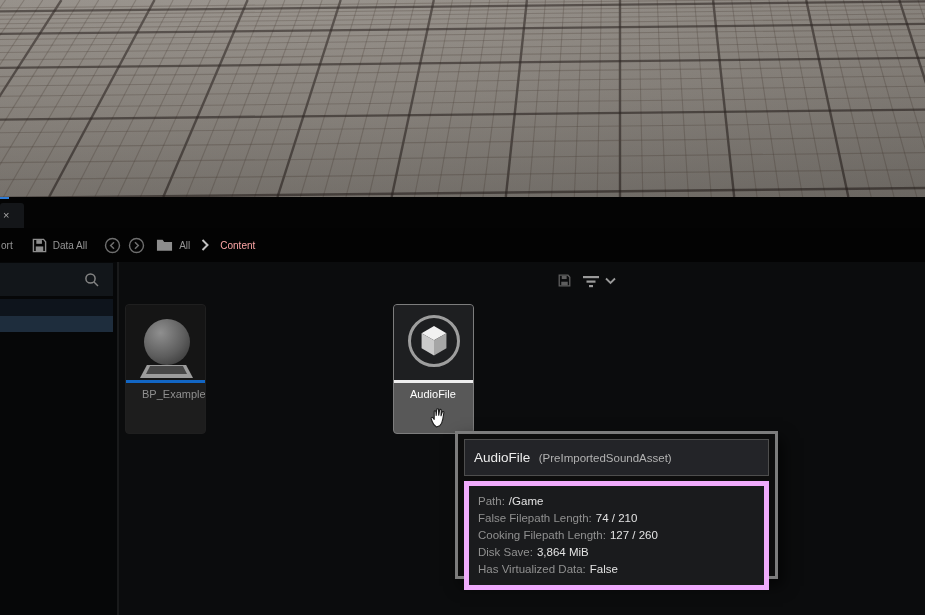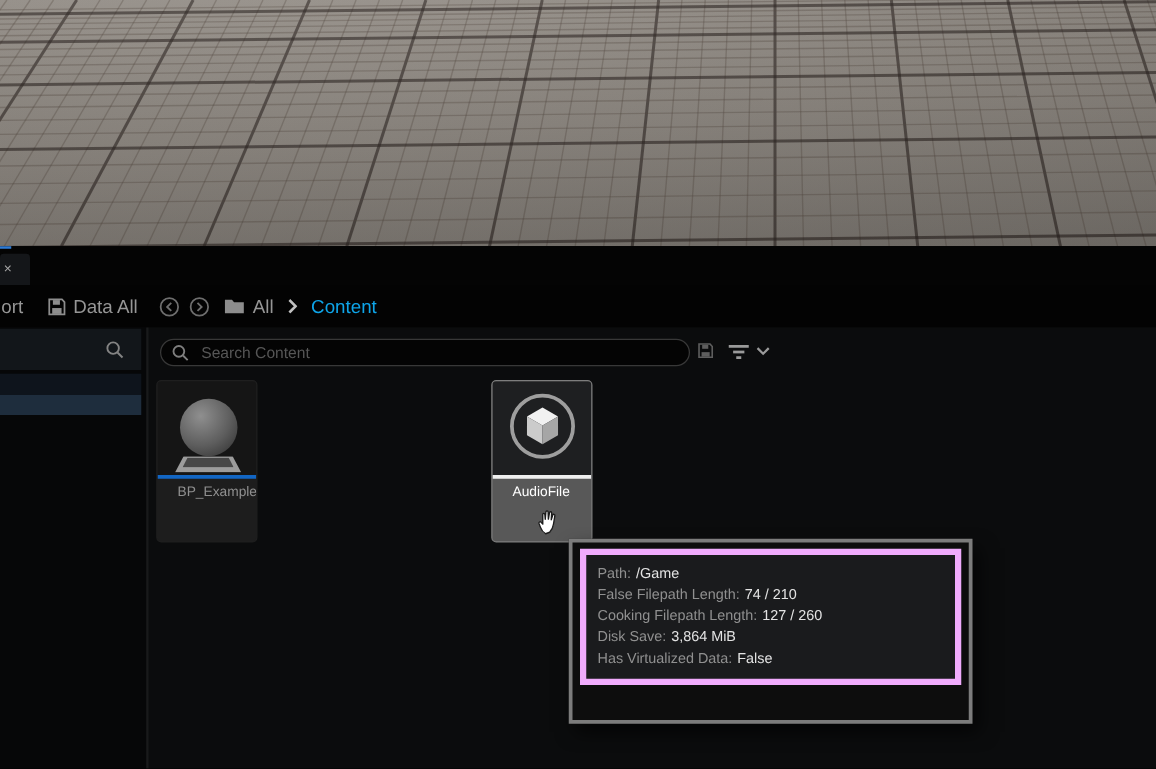--- a/index.html
+++ b/index.html
@@ -14,24 +14,24 @@
   #vp-grid{position:absolute;left:0;top:0;}
 
   
   #cb-window{position:absolute;left:0;top:197px;width:925px;height:418px;background:#030303;}
   .tabstrip{position:absolute;left:0;top:0;width:925px;height:31px;background:#040404;}
   .tab-accent{position:absolute;left:0;top:0;width:9px;height:2px;background:#2f7cd6;}
   .doc-tab{position:absolute;left:0;top:6px;width:24px;height:25px;background:#141619;
            border-radius:3px 3px 0 0;color:#a8a8a8;font-size:11px;line-height:24px;text-align:left;
            padding-left:3px;box-sizing:border-box;}
   .toolbar{position:absolute;left:0;top:31px;width:925px;height:34px;background:#030303;
-           display:flex;align-items:center;color:#969696;font-size:15px;}
+           display:flex;align-items:center;color:#969696;font-size:10px;}
   .tb-item{display:flex;align-items:center;gap:6px;white-space:nowrap;}
   .tb-text{color:#969696;}
-  .crumb-text{color:#0ea5e9;text-align:center;}
+  .crumb-text{color:#fca5a5;text-align:center;}
 
   
   .cb-body{position:absolute;left:0;top:65px;width:925px;height:353px;background:#0b0c0d;}
   .left-panel{position:absolute;left:0;top:0;width:117px;height:353px;background:#060708;}
   .panel-search{position:absolute;left:0;top:1px;width:113px;height:33px;background:#12161a;
                 display:flex;align-items:center;justify-content:flex-end;padding-right:13px;box-sizing:border-box;}
   .tree-row1{position:absolute;left:0;top:37px;width:113px;height:17px;background:#0e141c;}
   .tree-row2{position:absolute;left:0;top:54px;width:113px;height:16px;background:#1e2d3d;}
   .v-divider{position:absolute;left:117px;top:0;width:2px;height:353px;background:#191a1b;}
 
@@ -243,29 +243,20 @@
           </span>
         </div>
         <div class="tree-row1"></div>
         <div class="tree-row2"></div>
       </div>
       <div class="v-divider"></div>
 
       <div class="main-area">
 
         <div class="search-row">
-          <div class="search-pill">
-            <span>
-              <svg width="15" height="15" viewBox="0 0 16 16">
-                  <circle cx="6.5" cy="6.5" r="4.6" fill="none" stroke="#7e7e7e" stroke-width="1.6"></circle>
-                  <path d="M10 10l4 4" stroke="#7e7e7e" stroke-width="1.6"></path>
-                </svg>
-            </span>
-            <input type="text" placeholder="Search Content" style="">
-          </div>
           <span class="mini-save">
             <svg width="13" height="13" viewBox="0 0 16 16">
                 <path d="M1.5 1.5h10.8L14.5 4v10.5h-13z" fill="none" stroke="#5e5e5e" stroke-width="1.6"></path>
                 <rect x="4.6" y="2.2" width="6" height="4" fill="#5e5e5e"></rect>
                 <rect x="4" y="9.5" width="8" height="4.5" fill="#5e5e5e"></rect>
               </svg>
           </span>
           <span class="filter-group">
             <span>
               <svg width="18" height="14" viewBox="0 0 18 14">
@@ -318,20 +309,24 @@
     </div>
   </div>
 
   <div class="hand-cursor">
     <svg width="24" height="26" viewBox="0 0 24 26">
       <path d="M8.5 24c-1.9-1.1-3.4-3-4.2-5.3l-1.1-3c-.3-.9.9-1.7 1.6-1l1.4 1.6V8.6c0-1.2 1.6-1.2 1.7 0l.3 3.8.5-5.8c.1-1.2 1.8-1.2 1.8 0l.2 5.7.9-5.1c.2-1.2 1.8-1 1.7.2l-.3 5.4 1.2-3.7c.3-1.1 1.9-.7 1.7.4l-1.1 6.7c-.4 2.8-1.4 4.9-3.1 6.6z" fill="#ffffff" stroke="#1c1c1c" stroke-width="1.1" stroke-linejoin="round"></path>
     </svg>
   </div>
 
   <div class="tooltip">
+    <div class="tt-title-box">
+      <span class="tt-title">AudioFile</span>
+      <span class="tt-subtitle">(PreImportedSoundAsset)</span>
+    </div>
     <div class="tt-detail-box">
       <div class="tt-row">
         <span class="tt-label">Path:</span><span class="tt-value">/Game</span>
       </div>
       <div class="tt-row">
         <span class="tt-label">False Filepath Length:</span><span class="tt-value">74 / 210</span>
       </div>
       <div class="tt-row">
         <span class="tt-label">Cooking Filepath Length:</span><span class="tt-value">127 / 260</span>
       </div>

